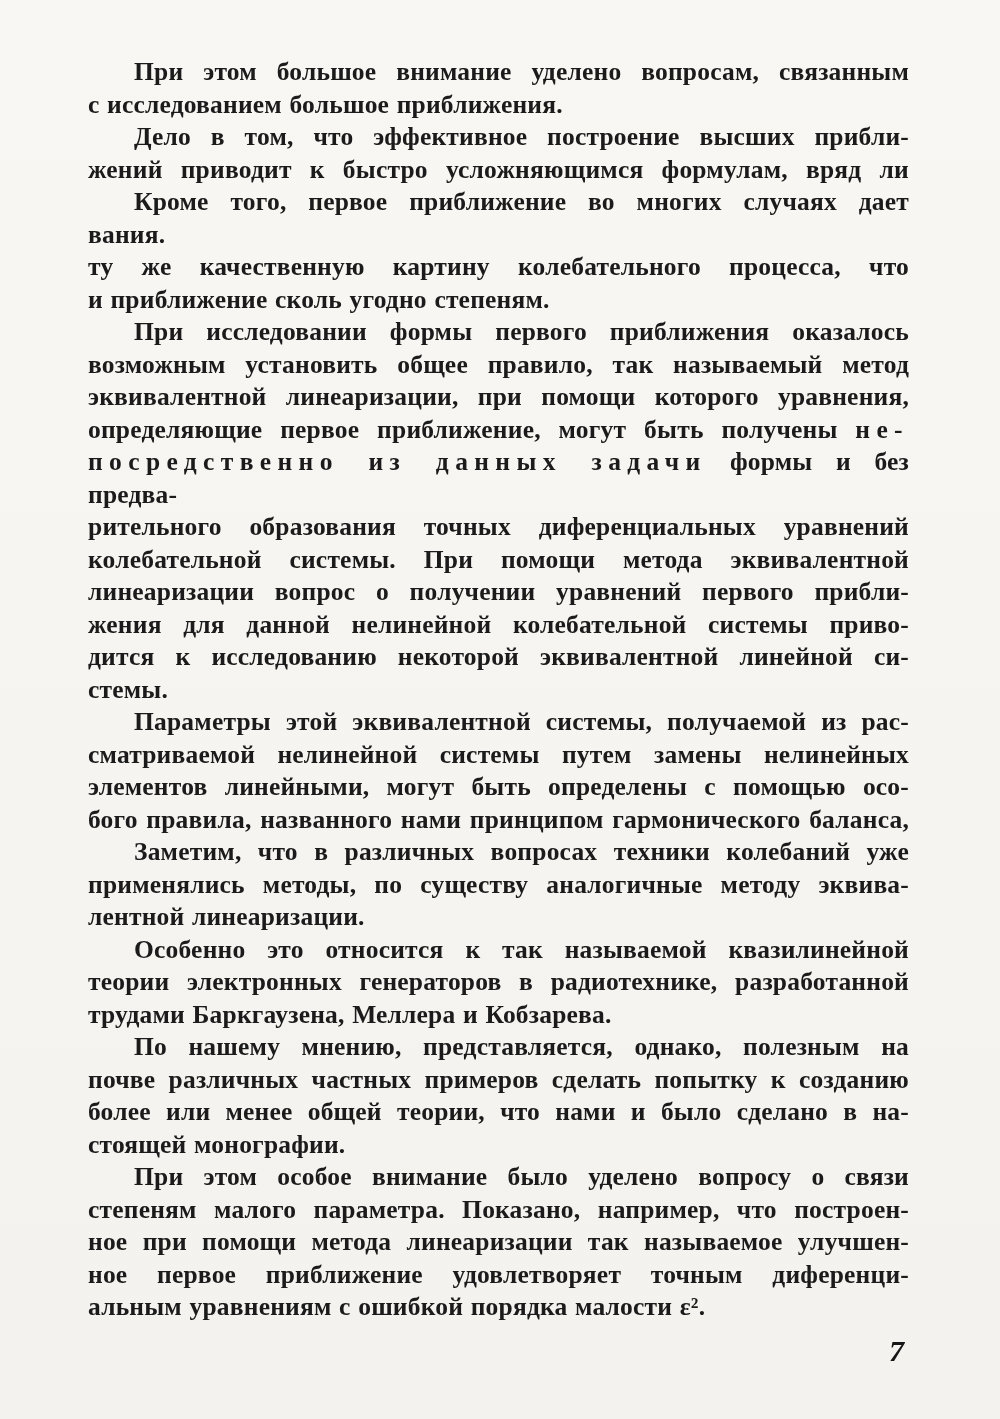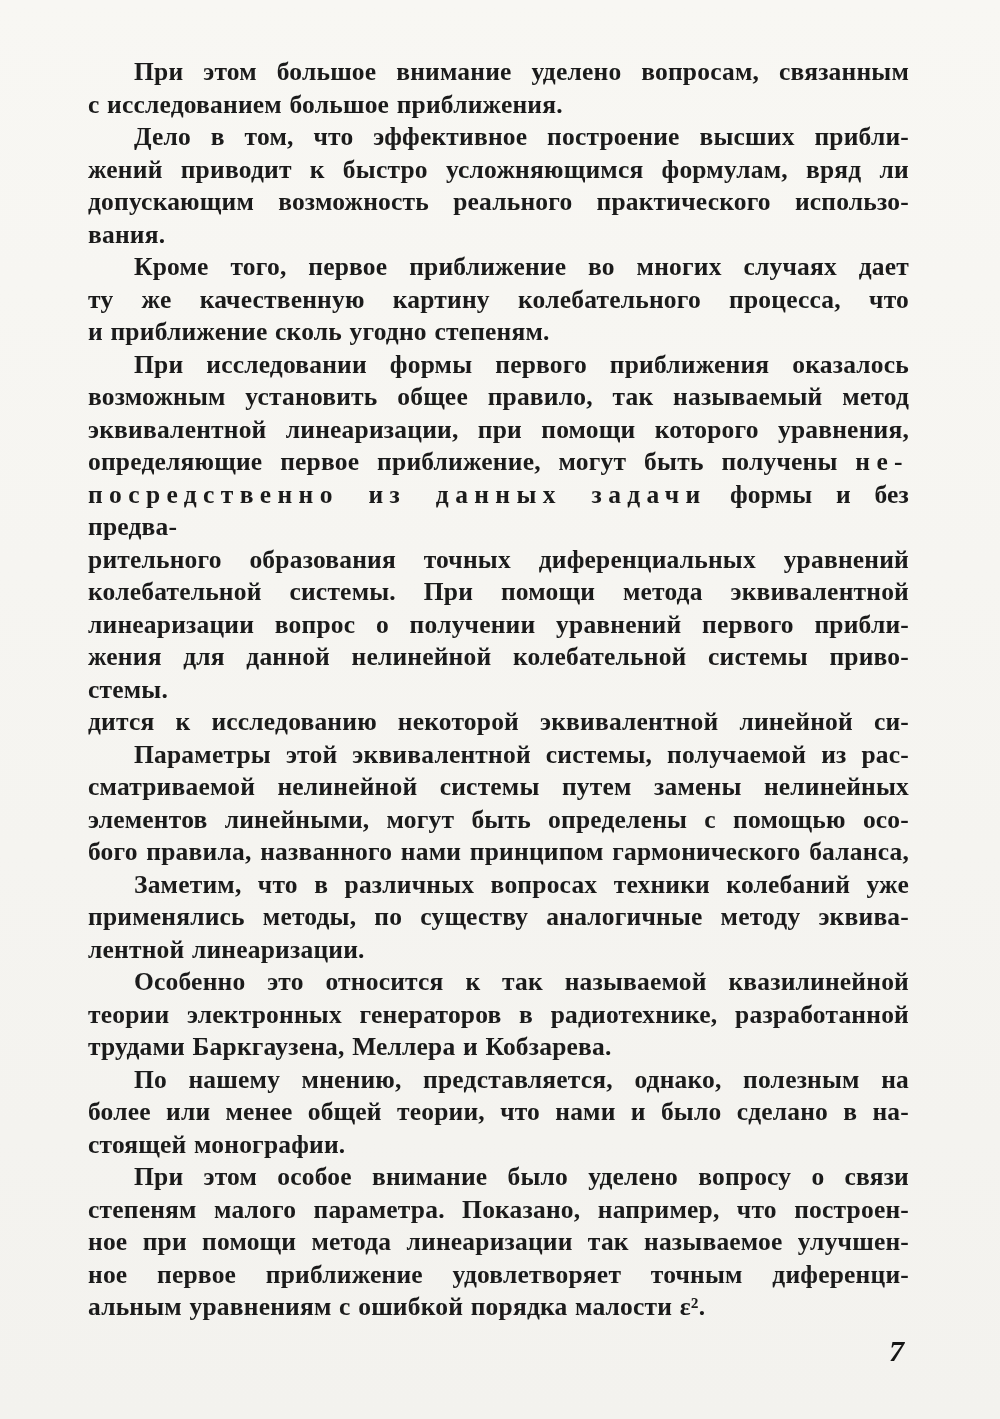--- a/index.html
+++ b/index.html
@@ -56,47 +56,47 @@
 </style>
 </head>
 <body>
 
 <div class="page">
   <div class="text-block">
       <div class="line para-first">При этом большое внимание уделено вопросам, связанным</div>
       <div class="line para-last">с исследованием большое приближения.</div>
       <div class="line para-first">Дело в том, что эффективное построение высших прибли-</div>
       <div class="line">жений приводит к быстро усложняющимся формулам, вряд ли</div>
-      <div class="line">допускающим возможность реального практического использо-</div>
+      <div class="line para-first">Кроме того, первое приближение во многих случаях дает</div>
       <div class="line para-last">вания.</div>
-      <div class="line para-first">Кроме того, первое приближение во многих случаях дает</div>
       <div class="line">ту же качественную картину колебательного процесса, что</div>
       <div class="line para-last">и приближение сколь угодно степеням.</div>
       <div class="line para-first">При исследовании формы первого приближения оказалось</div>
       <div class="line">возможным установить общее правило, так называемый метод</div>
       <div class="line">эквивалентной линеаризации, при помощи которого уравнения,</div>
       <div class="line"><span class="">определяющие первое приближение, могут быть получены </span><span class="spaced">не-</span></div>
       <div class="line"><span class="spaced">посредственно из данных задачи</span><span class=""> формы и без предва-</span></div>
       <div class="line">рительного образования точных диференциальных уравнений</div>
       <div class="line">колебательной системы. При помощи метода эквивалентной</div>
       <div class="line">линеаризации вопрос о получении уравнений первого прибли-</div>
       <div class="line">жения для данной нелинейной колебательной системы приво-</div>
+      <div class="line">дится к исследованию некоторой эквивалентной линейной си-</div>
       <div class="line para-last">стемы.</div>
-      <div class="line">дится к исследованию некоторой эквивалентной линейной си-</div>
       <div class="line para-first">Параметры этой эквивалентной системы, получаемой из рас-</div>
       <div class="line">сматриваемой нелинейной системы путем замены нелинейных</div>
       <div class="line">элементов линейными, могут быть определены с помощью осо-</div>
       <div class="line"><span class="">бого правила, названного нами принципом гармонического баланса,</span></div>
       <div class="line para-first">Заметим, что в различных вопросах техники колебаний уже</div>
       <div class="line">применялись методы, по существу аналогичные методу эквива-</div>
       <div class="line para-last">лентной линеаризации.</div>
       <div class="line para-first">Особенно это относится к так называемой квазилинейной</div>
       <div class="line">теории электронных генераторов в радиотехнике, разработанной</div>
       <div class="line para-last">трудами Баркгаузена, Меллера и Кобзарева.</div>
       <div class="line para-first">По нашему мнению, представляется, однако, полезным на</div>
+      <div class="line">почве различных частных примеров сделать попытку к созданию</div>
       <div class="line">более или менее общей теории, что нами и было сделано в на-</div>
       <div class="line para-last">стоящей монографии.</div>
       <div class="line para-first">При этом особое внимание было уделено вопросу о связи</div>
       <div class="line">степеням малого параметра. Показано, например, что построен-</div>
       <div class="line">ное при помощи метода линеаризации так называемое улучшен-</div>
       <div class="line">ное первое приближение удовлетворяет точным диференци-</div>
       <div class="line para-last">альным уравнениям с ошибкой порядка малости ε².</div>
     </div>
   <div class="page-number">7</div>
 </div>

